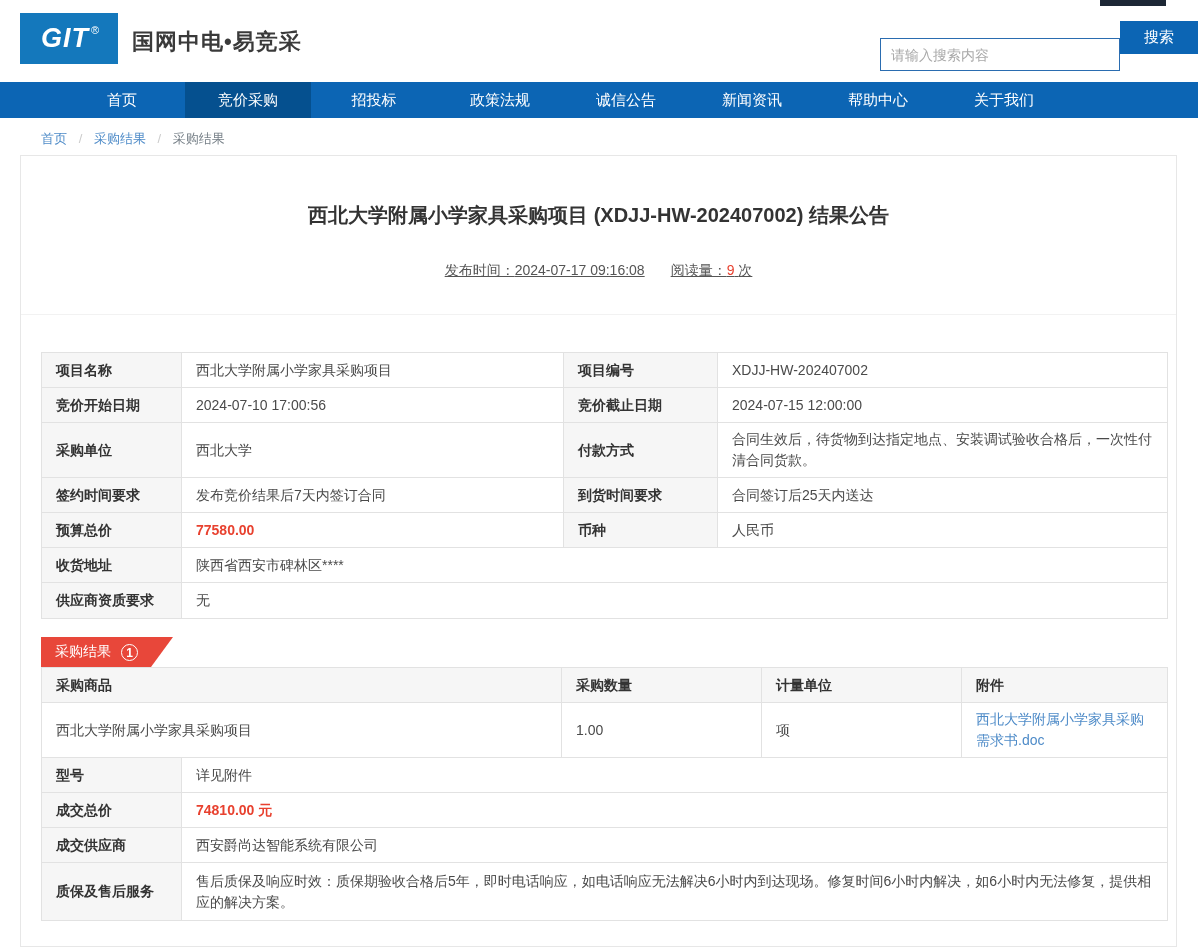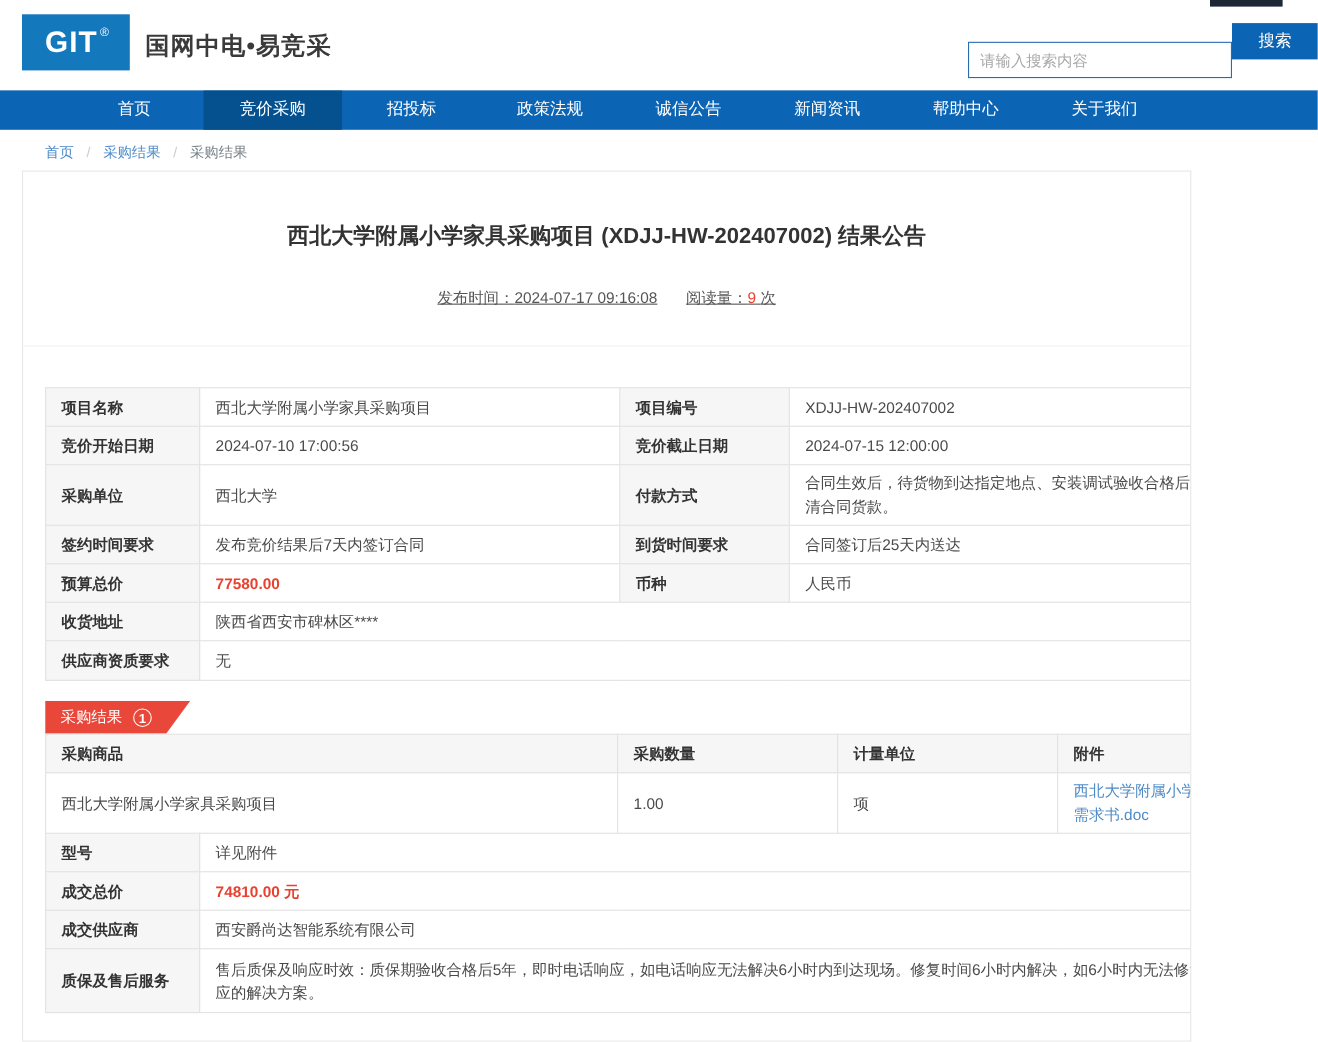--- a/index.html
+++ b/index.html
@@ -12,21 +12,21 @@
     --border-gray:#e2e2e2;
   }
   *{margin:0;padding:0;box-sizing:border-box;}
   html,body{width:1198px;height:947px;overflow:hidden;background:#fff;
     font-family:"Liberation Sans","DejaVu Sans",sans-serif;color:#333;}
 
   
   .topbar{position:relative;height:82px;background:#fff;}
   .logo{position:absolute;left:20px;top:13px;width:98px;height:51px;
     background:var(--logo-blue);color:#fff;display:flex;align-items:center;justify-content:center;cursor:pointer;}
-  .logo-git{font-size:27px;font-weight:bold;letter-spacing:1px;}
+  .logo-git{font-size:27px;font-weight:bold;font-style:italic;letter-spacing:1px;}
   .logo-reg{font-size:11px;vertical-align:top;position:relative;top:-9px;left:2px;}
   .site-title{position:absolute;left:132px;top:27px;font-size:22px;font-weight:bold;color:#3a3a3a;letter-spacing:1px;}
   .search-wrap{position:absolute;left:880px;top:21px;display:flex;}
   .search-input{width:240px;height:33px;border:1px solid #2a6cb0;padding:0 10px;font-size:14px;outline:none;
     font-family:"Liberation Sans","DejaVu Sans",sans-serif;margin-top:17px;}
   .search-input::placeholder{color:#a9a9a9;}
   .search-btn{width:78px;height:33px;background:var(--brand-blue);color:#fff;border:none;font-size:15px;cursor:pointer;
     font-family:"Liberation Sans","DejaVu Sans",sans-serif;}
   .edge-strip{position:absolute;left:1100px;top:0;width:66px;height:6px;background:#1d2735;}
 
@@ -36,21 +36,21 @@
   .nav-tab{width:126px;height:36px;line-height:36px;text-align:center;color:#fff;font-size:15px;cursor:pointer;}
   .nav-tab.active{background:var(--nav-active);}
 
   
   .breadcrumb{height:37px;padding:12px 0 0 41px;font-size:13px;color:#999;}
   .crumb-link{color:var(--link-blue);text-decoration:none;cursor:pointer;}
   .crumb-sep{color:#ccc;margin:0 8px;}
   .crumb-current{color:#778088;}
 
   
-  .panel{margin:0 20px;width:1063px;height:792px;background:#fff;border:1px solid #e7e7e7;overflow:hidden;}
+  .panel{margin:0 20px;width:1157px;height:792px;background:#fff;border:1px solid #e7e7e7;overflow:hidden;}
   .panel-head{text-align:center;padding-top:44px;}
   .doc-title{font-size:20px;font-weight:bold;color:#333;line-height:30px;}
   .doc-meta{margin-top:30px;font-size:14px;color:#555;line-height:20px;text-decoration:underline;}
   .meta-gap{display:inline-block;width:26px;}
   .red-text{color:var(--value-red);}
   .section-sep{margin-top:34px;border-top:1px solid #f2f2f2;}
   .content-pad{padding:37px 10px 0 20px;}
 
   
   table{border-collapse:collapse;width:1126px;font-size:14px;table-layout:fixed;}

